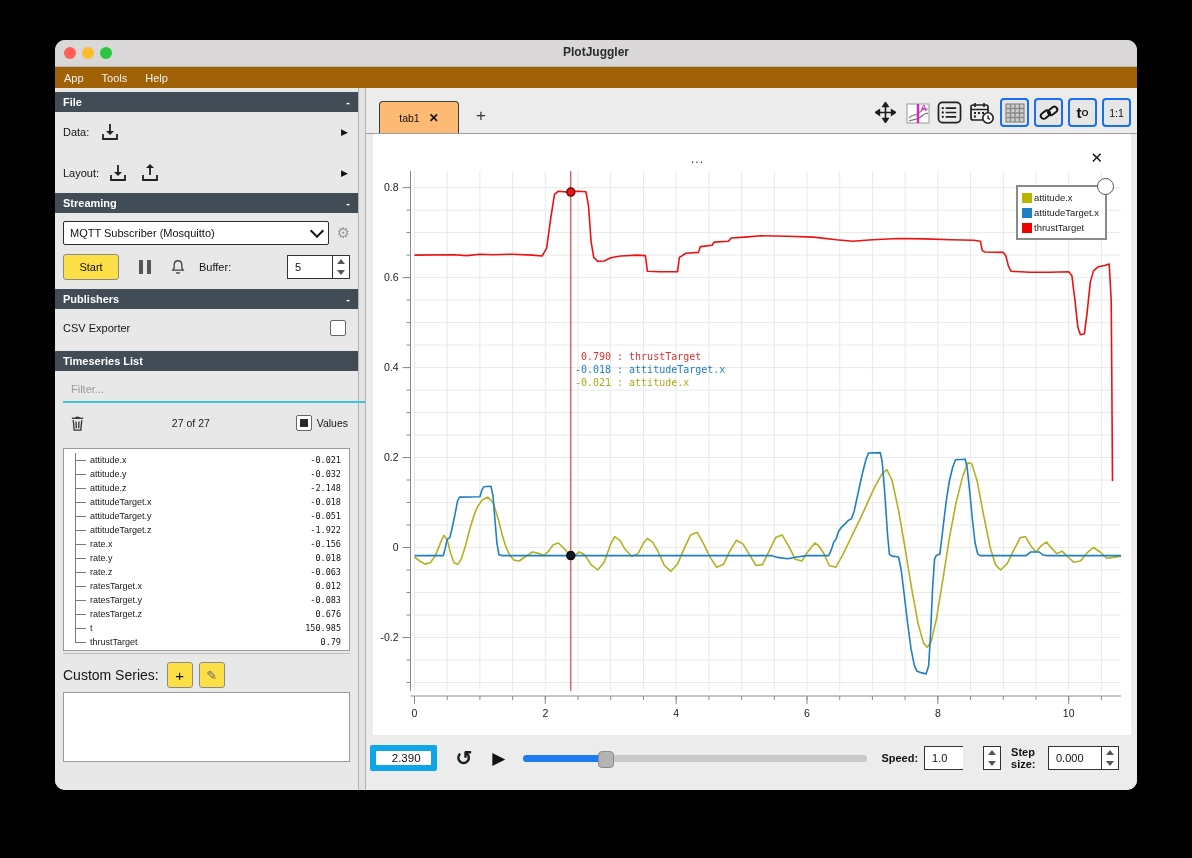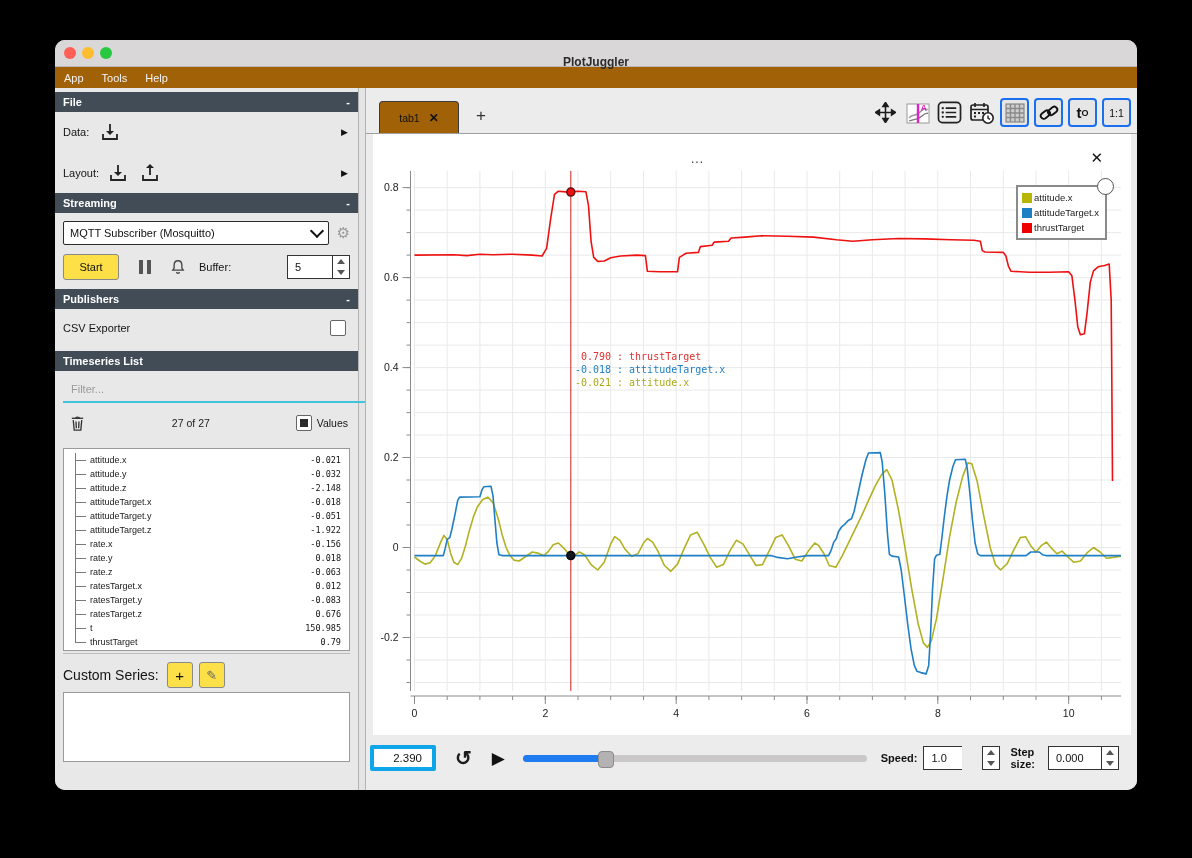--- a/index.html
+++ b/index.html
@@ -2,21 +2,21 @@
 <html><head>
 <meta charset="utf-8">
 <style>
   html,body{margin:0;padding:0;background:#000;}
   .stage{position:relative;width:1192px;height:858px;background:#000;overflow:hidden;
          font-family:"Liberation Sans",sans-serif;}
   .window{position:absolute;left:55px;top:40px;width:1082px;height:750px;background:#ececec;
           border-radius:10px;overflow:hidden;box-shadow:0 25px 60px rgba(0,0,0,.85);}
   
   .titlebar{position:relative;height:26px;background:#d9d7d8;border-bottom:1px solid #b9b7b8;}
-  .titlebar .title{position:absolute;left:0;right:0;top:15px;text-align:center;font-size:12px;
+  .titlebar .title{position:absolute;left:0;right:0;top:5px;text-align:center;font-size:12px;
                    font-weight:bold;color:#2b2b2b;}
   .traffic{position:absolute;top:7px;width:12px;height:12px;border-radius:50%;}
   .t-close{left:9px;background:#ff5f57;}
   .t-min{left:27px;background:#febc2e;}
   .t-max{left:45px;background:#28c840;}
   
   .menubar{height:22px;background:#a16207;display:flex;align-items:center;gap:0;}
   .menubar span{color:#f2f2f2;font-size:11px;padding:0 9px;cursor:default;}
   
   .main{position:absolute;top:48px;bottom:0;left:0;right:0;display:flex;}
@@ -55,21 +55,21 @@
            overflow:hidden;}
   .trunk{position:absolute;width:1px;background:#7a7a7a;left:11px;}
   .trow{height:14px;display:flex;align-items:center;position:relative;padding-left:26px;padding-right:8px;}
   .trow::before{content:'';position:absolute;left:11px;top:50%;width:11px;height:1px;background:#7a7a7a;}
   .trow .tname{font-size:9px;color:#191919;}
   .trow .tval{margin-left:auto;font-family:"DejaVu Sans Mono",monospace;font-size:8.5px;color:#111;}
   .custombox{position:absolute;left:8px;right:8px;background:#fff;border:1px solid #9a9a9a;}
   .hsep{position:absolute;left:8px;right:8px;height:1px;background:#bdbdbd;}
   
   .tabbar{position:absolute;top:0;left:0;right:0;height:45px;border-bottom:1px solid #9f9f9f;}
-  .tab{position:absolute;left:13px;bottom:0;width:78px;height:31px;background:#a16207;
+  .tab{position:absolute;left:13px;bottom:0;width:78px;height:31px;background:#fdba74;
        border:1px solid #3c3c3c;border-bottom:none;border-radius:4px 4px 0 0;display:flex;
        align-items:center;justify-content:center;gap:9px;font-size:10.5px;color:#111;}
   .tab .x{font-size:12px;font-weight:bold;}
   .addtab{position:absolute;left:104px;bottom:6px;font-size:17px;color:#333;background:none;border:none;}
   .tools{position:absolute;right:6px;bottom:6px;display:flex;align-items:center;gap:5px;}
   .tool{width:27px;height:27px;display:flex;align-items:center;justify-content:center;background:none;
         border:none;padding:0;}
   .tool.active{border:2px solid #1a6ff0;border-radius:4px;background:#e6e6e6;width:29px;height:29px;}
   .t0txt{font-size:15px;font-weight:bold;color:#111;line-height:1;}
   .t0sub{font-size:9px;font-weight:bold;color:#111;}
@@ -83,21 +83,21 @@
   .legend-circle{position:absolute;right:-9px;top:-9px;width:15px;height:15px;border-radius:50%;
                  background:#fff;border:1.5px solid #555;}
   .lrow{display:flex;align-items:center;gap:2px;height:15px;}
   .lswatch{width:10px;height:10px;flex:none;}
   .lrow span{font-size:9.5px;color:#222;}
   .tooltip{position:absolute;left:196px;top:216px;font-family:"DejaVu Sans Mono",monospace;
            font-size:10px;line-height:13px;}
   .tooltip .num{display:inline-block;width:42px;text-align:right;}
   
   .bottombar{position:absolute;left:0;right:0;bottom:16px;height:32px;display:flex;align-items:center;}
-  .timebox{margin-left:4px;width:96px;height:26px;background:#fff;border:4px solid #0ea5e9;border-radius:2px;
+  .timebox{margin-left:4px;width:96px;height:26px;background:#fff;border:6px solid #0ea5e9;border-radius:2px;
            font-size:11.5px;color:#111;display:flex;align-items:center;justify-content:flex-end;
            padding-right:10px;box-sizing:border-box;}
   .loopbtn{margin-left:13px;font-size:20px;font-weight:bold;color:#1b1b1b;background:none;border:none;line-height:1;}
   .playbtn{margin-left:8px;font-size:17px;color:#111;background:none;border:none;line-height:1;}
   .slider{margin-left:12px;position:relative;width:344px;height:16px;flex:none;}
   .slider .track{position:absolute;left:0;right:0;top:5px;height:7px;background:#c9c7c8;border-radius:4px;}
   .slider .fill{position:absolute;left:0;top:5px;height:7px;background:#1e7bf0;border-radius:4px;}
   .slider .handle{position:absolute;top:1px;width:14px;height:15px;background:#b4b2b3;
                   border:1px solid #8c8a8b;border-radius:4px;}
   .pblabel{font-size:11px;font-weight:bold;color:#111;}

